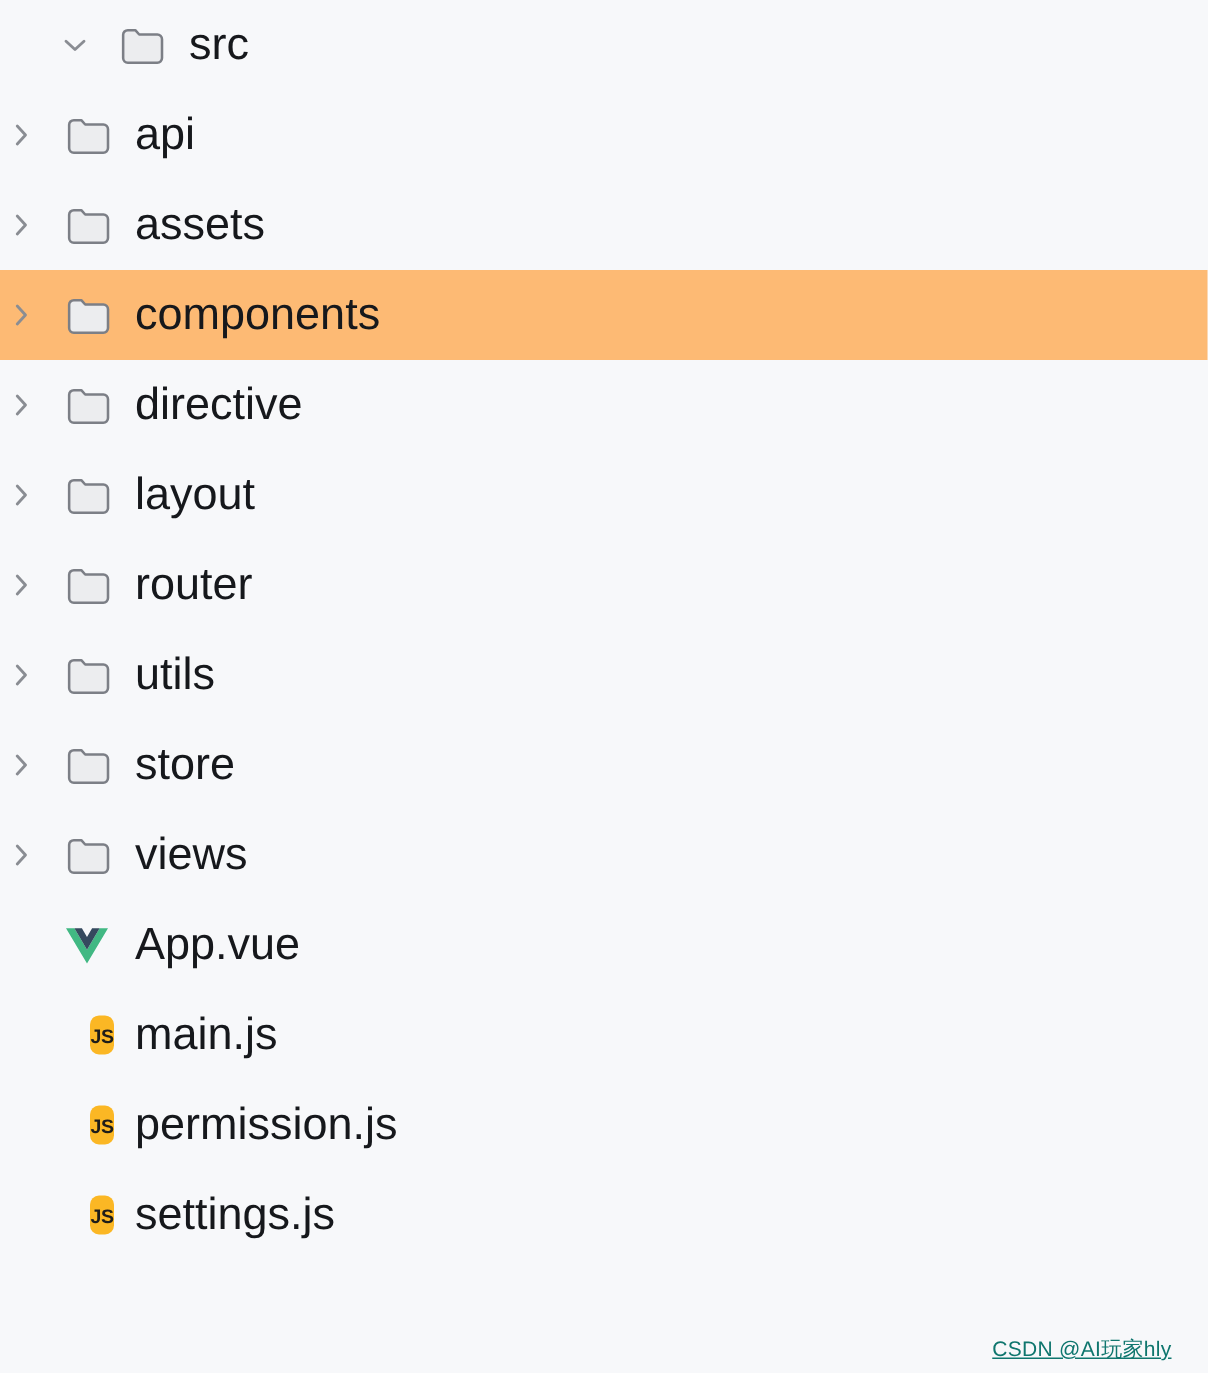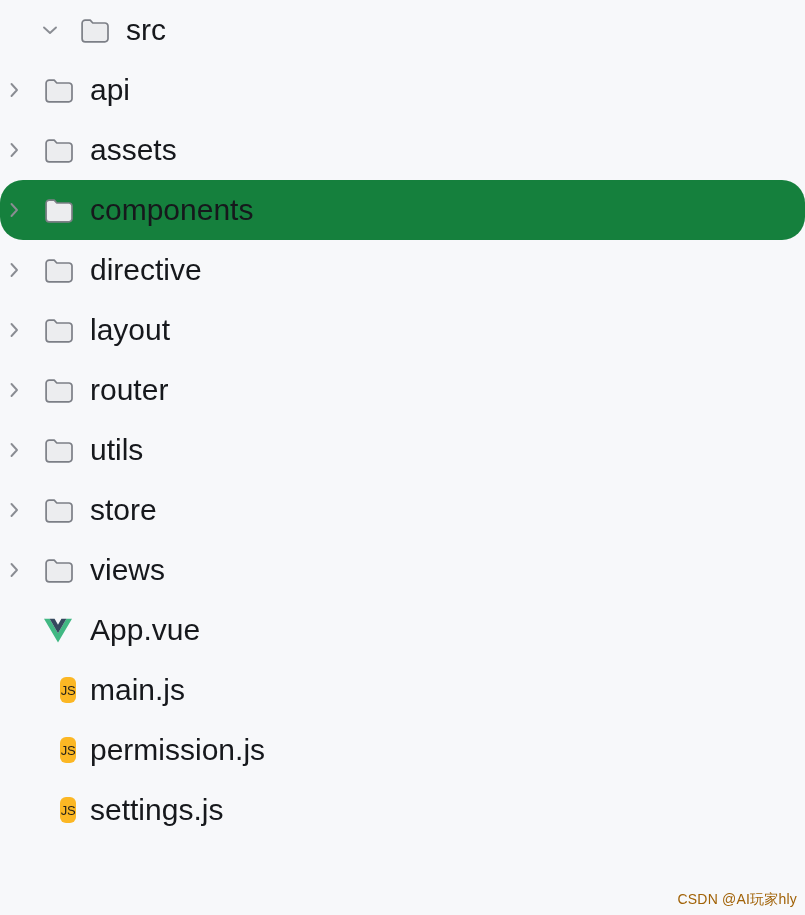--- a/index.html
+++ b/index.html
@@ -25,22 +25,21 @@
   .tree-row {
     position: relative;
     display: flex;
     align-items: center;
     height: 60px;
     width: 805px;
     box-sizing: border-box;
     background: transparent;
   }
   .tree-row.selected {
-    background: #15803d;
-    border-radius: 23px;
+    background: #fdba74;
   }
 
   
   .tree-row.depth-0 { padding-left: 36px; }
   .tree-row.depth-1 { }
 
   .twisty {
     width: 28px;
     height: 28px;
     flex: 0 0 28px;
@@ -69,44 +68,45 @@
   .js-glyph {
     width: 26px;
     height: 26px;
     border-radius: 6px;
     background: #fbb724;
     display: flex;
     align-items: center;
     justify-content: center;
     font-family: "Liberation Sans", "DejaVu Sans", sans-serif;
     font-size: 13px;
-    font-weight: normal;
+    font-weight: bold;
     color: #1e1d1a;
     letter-spacing: -0.3px;
     line-height: 1;
     margin-left: 16px;
   }
 
   .node-label {
     font-size: 30px;
     line-height: 34px;
     color: #16181c;
     white-space: nowrap;
     font-weight: 400;
   }
 
   #watermark {
     position: absolute;
-    right: 8px;
+    right: 24px;
     bottom: 6px;
     font-size: 14px;
-    color: #a16207;
+    color: #0f766e;
     font-family: "Liberation Sans", "DejaVu Sans", sans-serif;
     white-space: nowrap;
     letter-spacing: 0.2px;
+    text-decoration: underline;
   }
 </style>
 </head>
 <body>
 
 <div id="file-tree">
     <div class="tree-row depth-0">
       <span class="twisty">
         <svg width="22" height="22" viewBox="0 0 22 22" fill="none">
           <path d="M5 8.5 L11 14 L17 8.5" stroke="#8A8D93" stroke-width="1.9" stroke-linecap="round" stroke-linejoin="round"></path>

